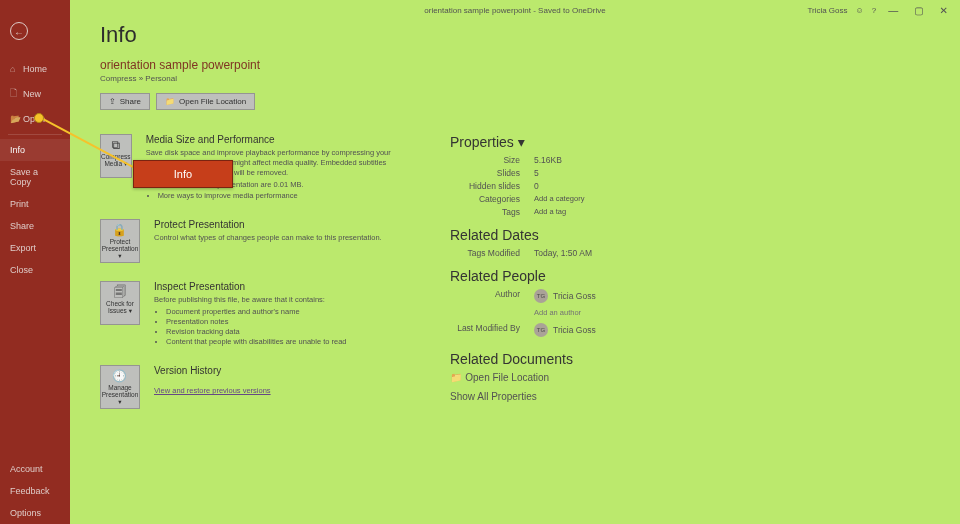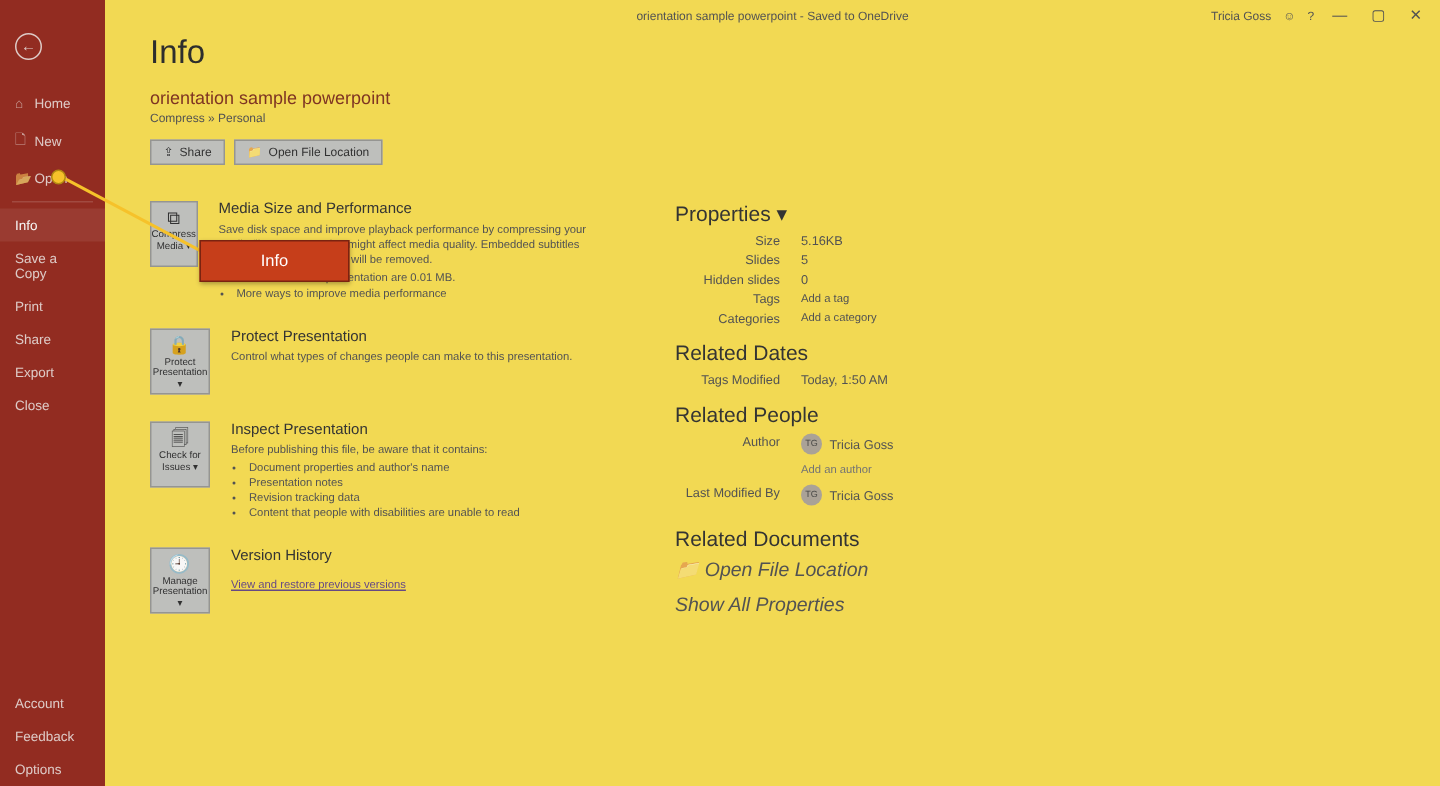--- a/index.html
+++ b/index.html
@@ -33,21 +33,21 @@
   }
   .sidebar .spacer { flex: 1; }
   .sidebar .item .micon { width:8px; display:inline-block; opacity:.7; }
   
   
   .sidebar hr { border: none; border-top: 1px solid rgba(255,255,255,.15); margin: 4px 8px; }
 
   
   .main {
     flex: 1;
-    background: #fde047;
+    background: #bef264;
     padding: 22px 30px;
     position: relative;
     overflow: hidden;
     color: #3a3a38;
   }
   .main h1 {
     font-weight: 300;
     font-size: 22px;
     color: #2f2f2e;
     margin-bottom: 10px;
@@ -105,21 +105,21 @@
   .section-body a {
     font-size: 7.5px; color:#6b4a8f; text-decoration: underline; cursor:pointer;
   }
 
   .right-col h4 {
     font-size: 14px; font-weight: 400; color:#363634; margin-top:10px; margin-bottom:5px;
   }
   .right-col .row { display:flex; gap:14px; margin-bottom:3px; }
   .right-col .row .k { width:70px; color:#555;text-align:right; }
   .right-col .row .v { color:#555; }
-  .right-col .link { color:#555; font-size:13px; cursor:pointer;font-style:italic; }
+  .right-col .link { color:#555; font-size:10px; cursor:pointer; }
   .person { display:flex; align-items:center; gap:5px; margin-bottom:4px; }
   .person .avatar {
     width:14px; height:14px; border-radius:50%; background:#b0a79a;
     font-size:6px; display:flex; align-items:center; justify-content:center; color:#4a4a48;
   }
   .addcat { color:#777; font-size:7.5px; }
 
   
   .titlebar {
     position:absolute; top:0; left:0; right:0; height:20px;
@@ -311,26 +311,26 @@
           </div>
         <div class="row">
             <span class="k">Slides</span>
             <span class="v">5</span>
           </div>
         <div class="row">
             <span class="k">Hidden slides</span>
             <span class="v">0</span>
           </div>
         <div class="row">
+            <span class="k">Categories</span>
+            <span class="v addcat">Add a category</span>
+          </div>
+        <div class="row">
             <span class="k">Tags</span>
             <span class="v addcat">Add a tag</span>
-          </div>
-        <div class="row">
-            <span class="k">Categories</span>
-            <span class="v addcat">Add a category</span>
           </div>
 
         <h4>Related Dates</h4>
         <div class="row">
             <span class="k">Tags Modified</span>
             <span class="v">Today, 1:50 AM</span>
           </div>
 
         <h4>Related People</h4>
         <div class="row">

